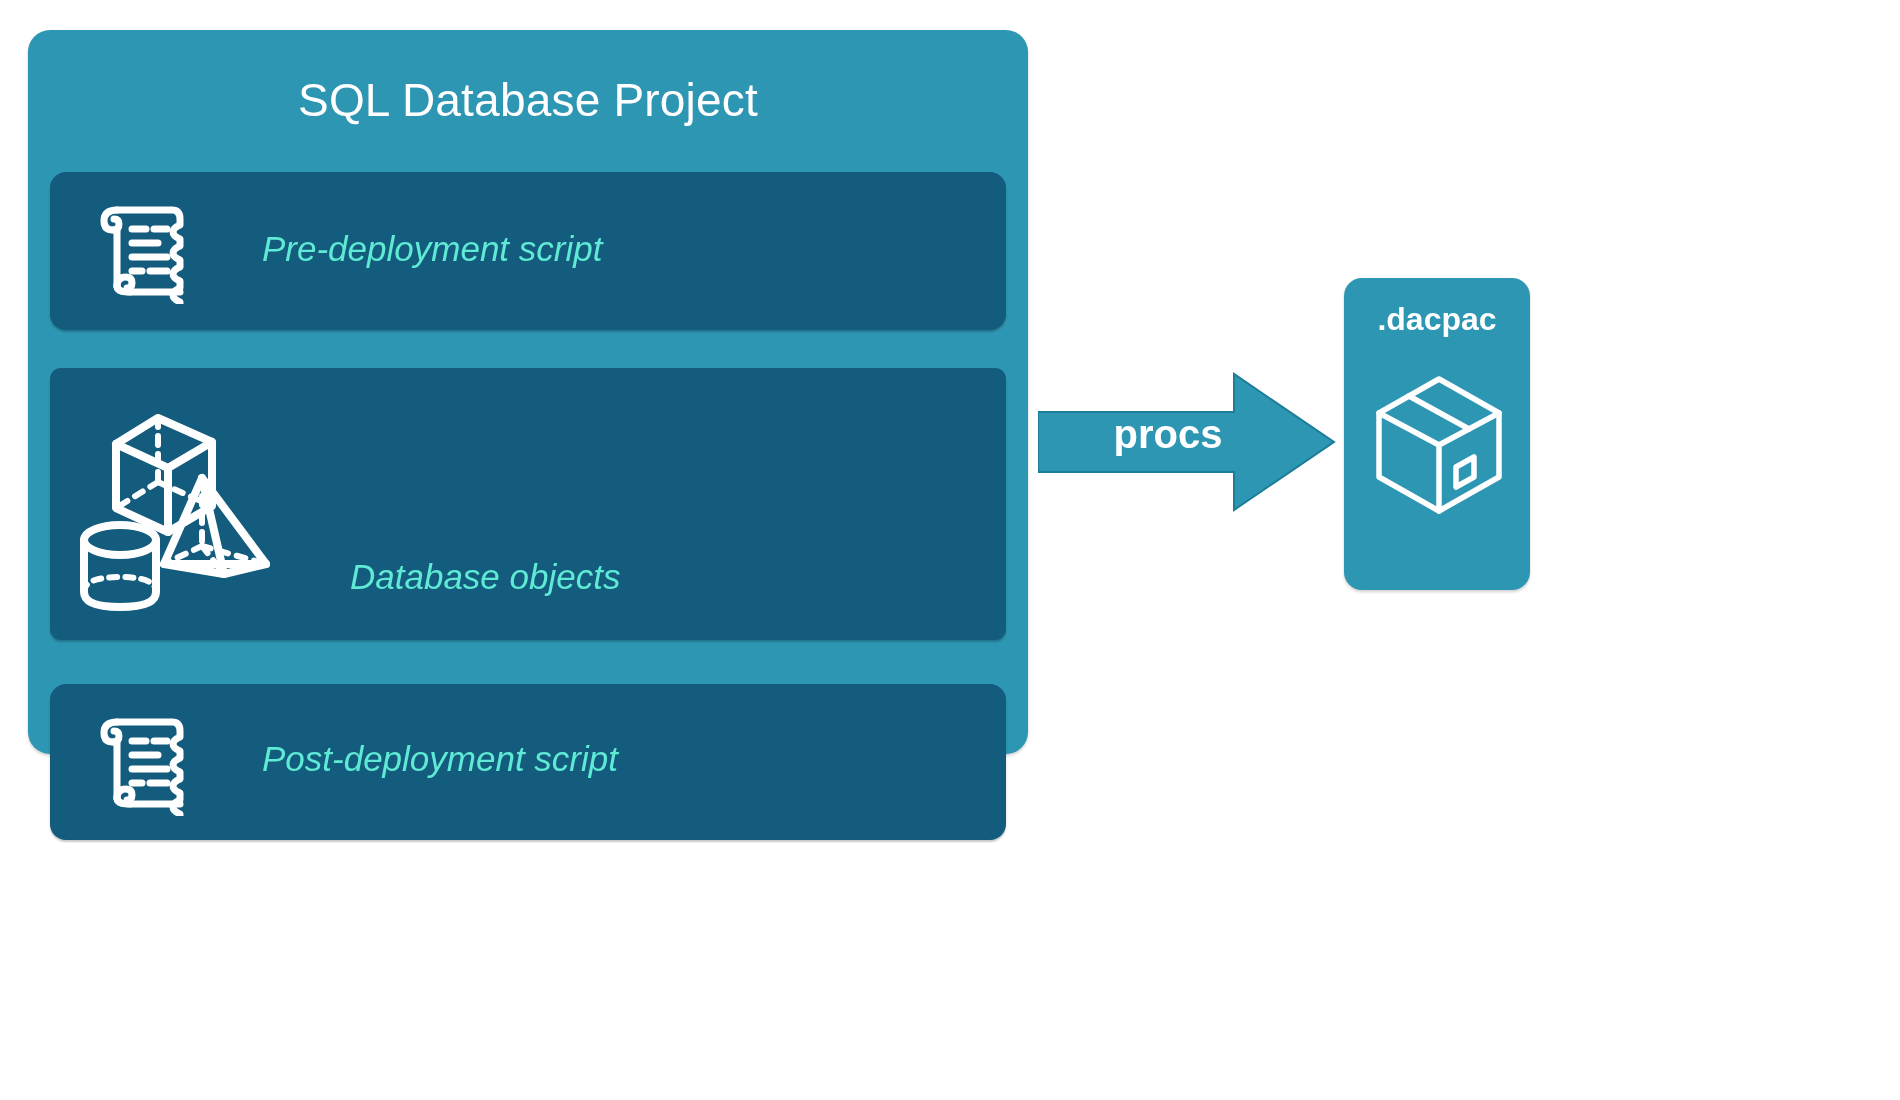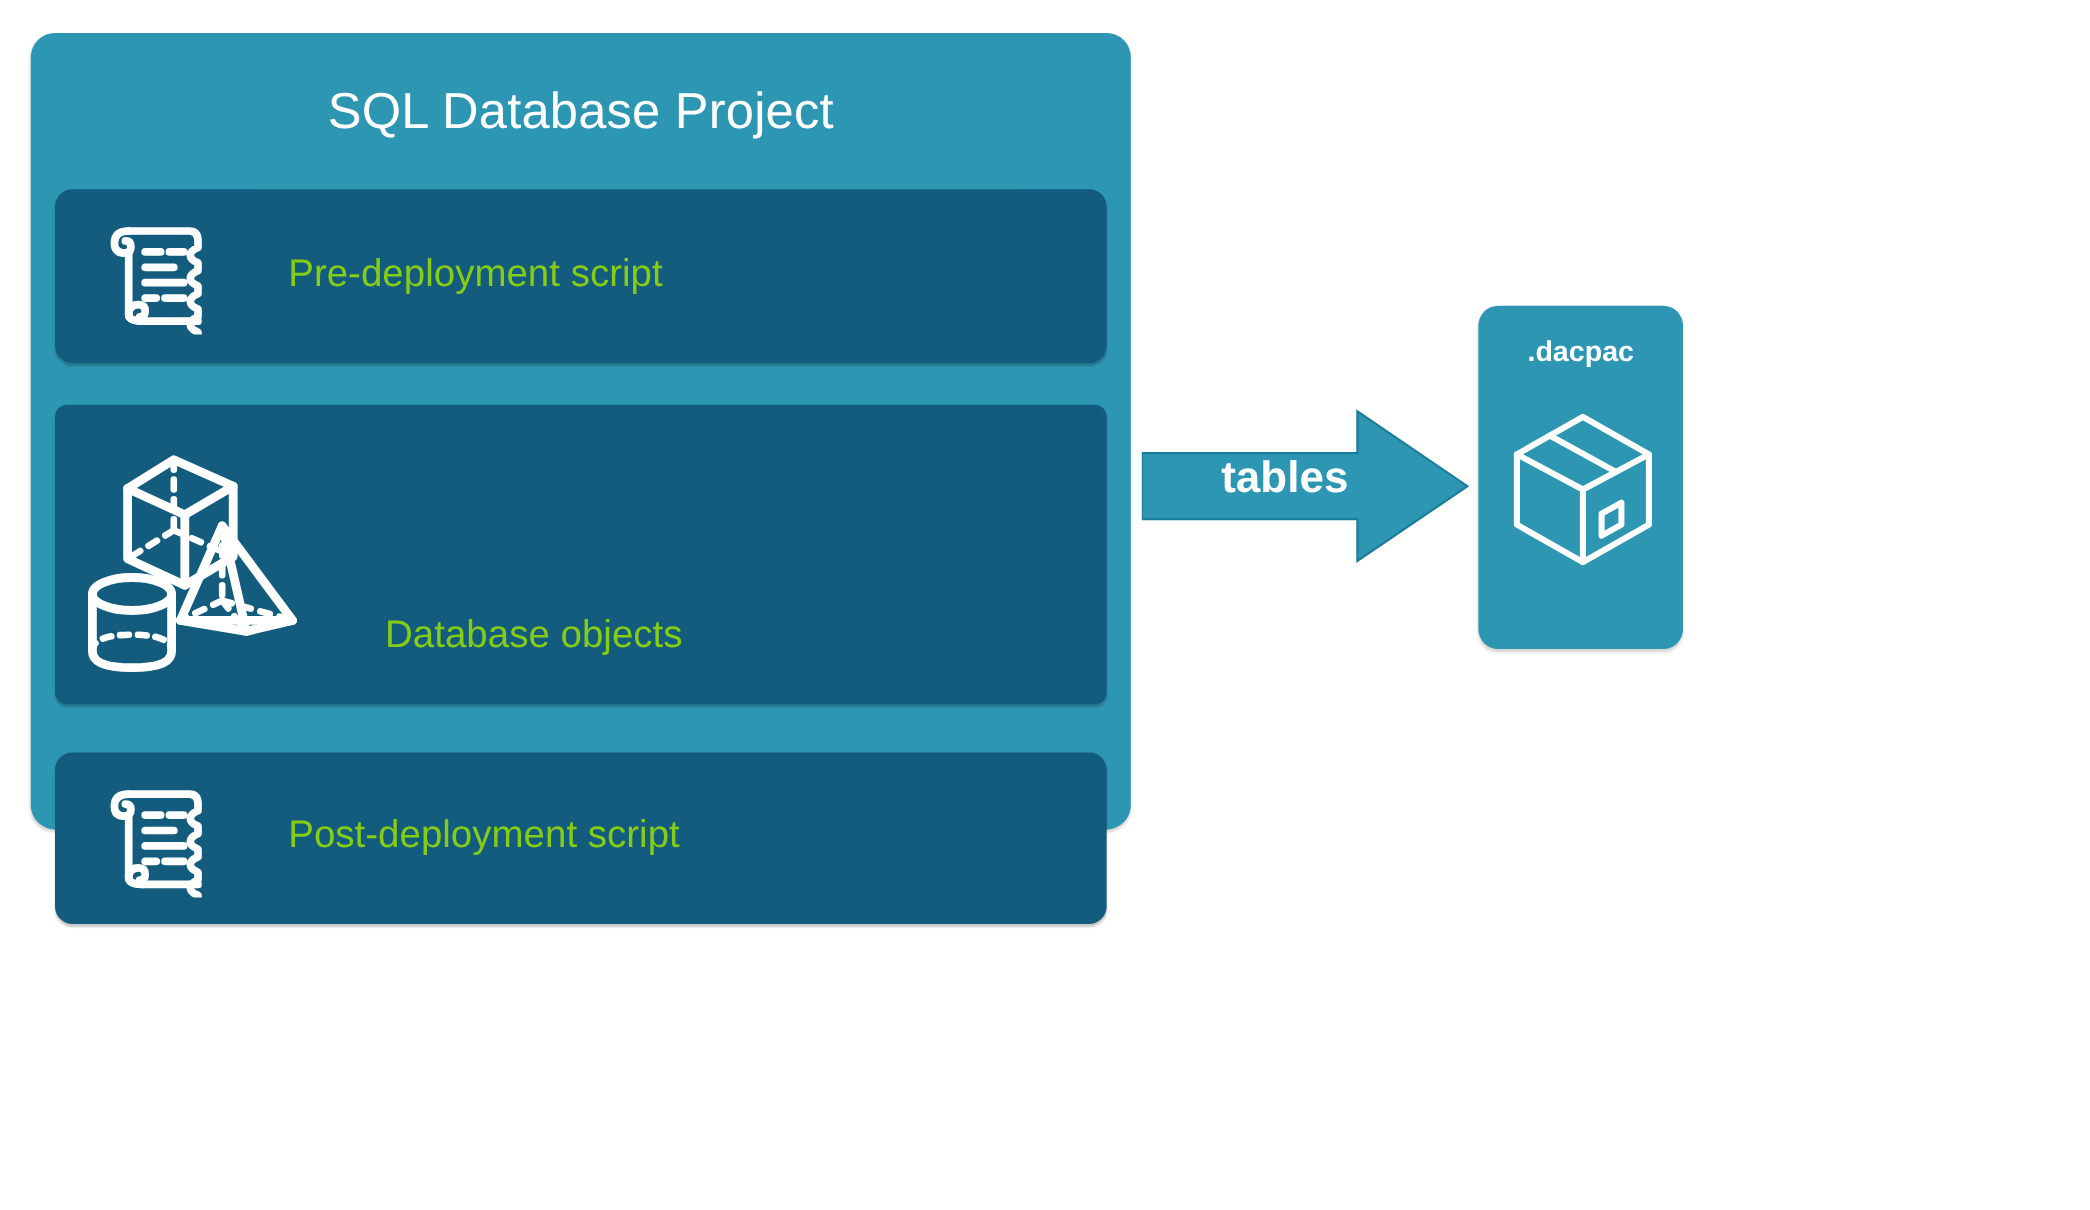--- a/index.html
+++ b/index.html
@@ -45,24 +45,25 @@
   .panel-pre { top:142px;  height:158px; }
   .panel-objs{ top:338px;  height:272px;border-radius:11px; }
   .panel-post{ top:654px;  height:156px;text-align:center; }
 
   .panel-icon{
     position:absolute;
     display:block;
   }
   .panel-text{
     position:absolute;
-    color:#84cc16;
+    color:#5eead4;
     font-size:35px;
     line-height:49px;
     white-space:pre;
+    font-style:italic;
   }
 
   
   .icon-scroll-pre { left:38px;  top:26px;  width:108px; height:106px; }
   .icon-scroll-post{ left:38px;  top:26px;  width:108px; height:106px; }
   .icon-shapes     { left:22px;  top:28px;  width:250px; height:228px; }
 
   .text-pre  { left:212px; top:52px; }
   .text-post { left:212px; top:50px; }
   .text-objs { left:300px; top:86px; }
@@ -93,21 +94,21 @@
     background:#2d96b3;
     border-radius:18px;
     box-shadow:0 2px 3px rgba(0,0,0,0.18);
     box-sizing:border-box;
   }
   .dacpac-title{
     position:absolute;
     left:0; top:22px; width:100%;
     text-align:center;
     color:#ffffff;
-    font-size:26px;
+    font-size:32px;
     font-weight:bold;
     line-height:38px;
     white-space:nowrap;
   }
   .dacpac-icon{
     position:absolute;
     left:26px; top:92px;
     width:138px; height:150px;
   }
 </style>
@@ -199,21 +200,21 @@
       <div class="panel-text text-post">Post-deployment script</div>
     </div>
 
   </div>
 
   <span class="build-arrow">
     <svg viewBox="0 0 298 140" width="298" height="140">
       <path d="M0 40 L196 40 L196 2 L296 70 L196 138 L196 100 L0 100 Z" fill="#2d96b3" stroke="#1b7d99" stroke-width="2"></path>
     </svg>
   </span>
-  <div class="build-label">tables</div>
+  <div class="build-label">procs</div>
 
   <div class="dacpac-card">
     <div class="dacpac-title">.dacpac</div>
     <span class="dacpac-icon">
       <svg viewBox="0 0 138 150" width="138" height="150" fill="none" stroke="#ffffff" stroke-width="5.5" stroke-linecap="round" stroke-linejoin="round">
 
         <path d="M9 43 L69 9 L129 43 L129 107 L69 141 L9 107 Z"></path>
 
         <path d="M69 75 L69 141"></path>
 

